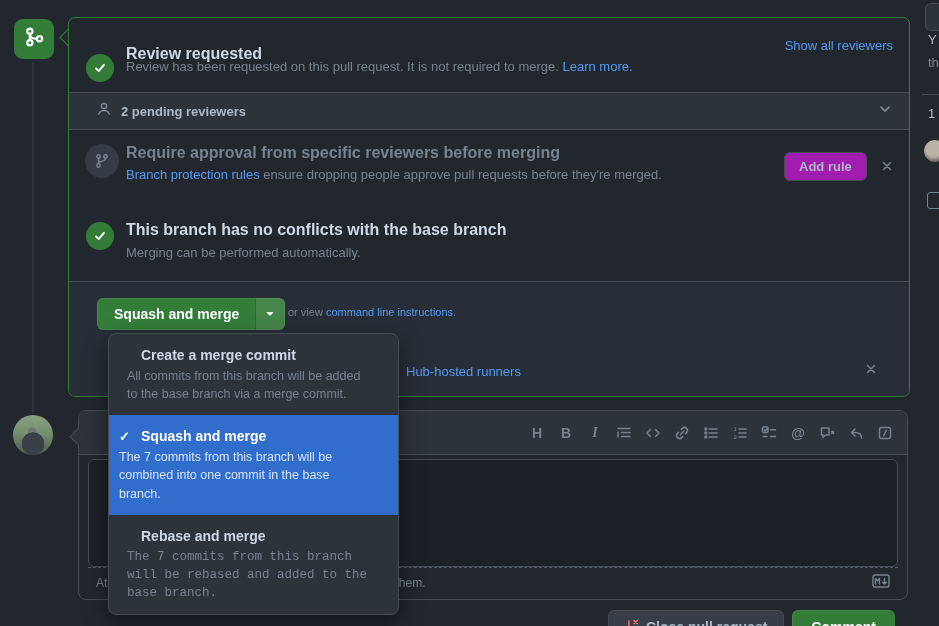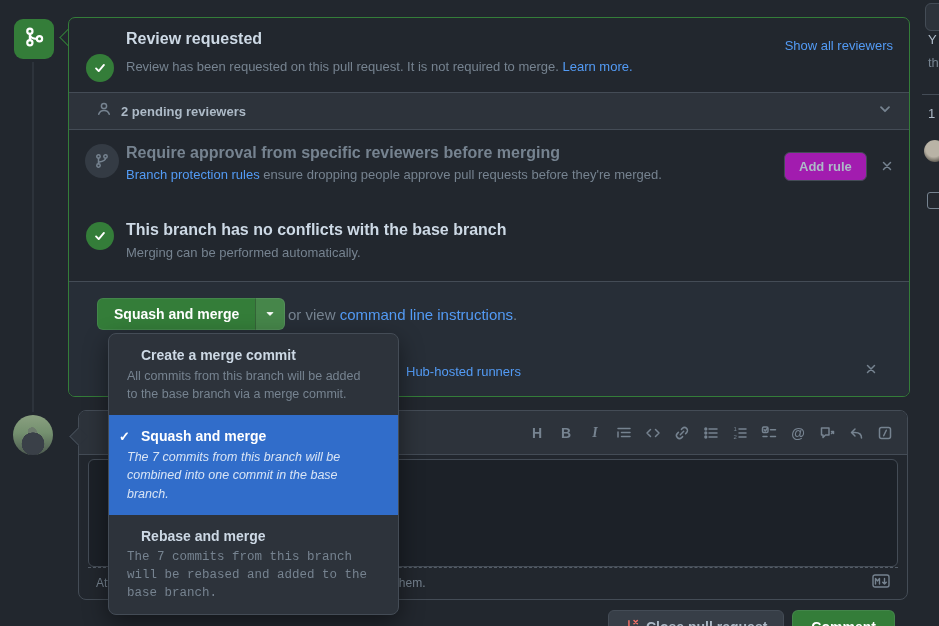--- a/index.html
+++ b/index.html
@@ -64,21 +64,21 @@
   .split-btn{left:28px;top:16px;display:flex;height:32px;}
   .split-btn .main{
     background:#347d39;color:#ffffff;font-size:14px;font-weight:600;
     border:1px solid rgba(205,217,229,.1);border-right:none;border-radius:6px 0 0 6px;
     display:flex;align-items:center;padding:0 16px;cursor:pointer;
   }
   .split-btn .caret{
     background:#46864a;border:1px solid rgba(205,217,229,.1);border-left:1px solid rgba(0,0,0,.25);
     border-radius:0 6px 6px 0;width:28px;display:flex;align-items:center;justify-content:center;cursor:pointer;
   }
-  .cli-text{left:219px;top:24px;font-size:15px;color:#768390;}
+  .cli-text{left:219px;top:24px;font-size:11px;color:#768390;}
   .runners-frag{left:337px;top:82px;font-size:13px;}
   .runners-x{left:795px;top:80px;}
 
   
   .dropdown{
     left:108px;top:333px;width:289px;background:#2d333b;
     border:1px solid #444c56;border-radius:8px;z-index:60;
     box-shadow:0 8px 24px rgba(0,0,0,.45);overflow:hidden;
   }
   .dd-item{padding:13px 8px 12px 10px;cursor:pointer;}
@@ -158,21 +158,21 @@
 
 <div class="abs merge-box">
 
   <div class="abs" style="left:17px;top:36px;">
     <div class="status-circle">
       <svg width="14" height="14" viewBox="0 0 16 16" style="stroke:#fff;fill:none;stroke-width:2.2;stroke-linecap:round;stroke-linejoin:round">
           <path d="M3.5 8.5l3 3 6-7"></path>
         </svg>
     </div>
   </div>
-  <div class="abs sec-title" style="left:57px;top:12px;">Review requested</div>
+  <div class="abs sec-title" style="left:57px;top:27px;">Review requested</div>
   <div class="abs" style="left:57px;top:41px;font-size:13px;color:#768390;">
     <span>Review has been requested on this pull request. It is not required to merge. </span><a class="link">Learn more.</a>
   </div>
   <a class="link abs" style="right:16px;top:20px;font-size:13px;">Show all reviewers</a>
 
   <div class="pending-row abs">
     <span>
       <svg width="16" height="16" viewBox="0 0 16 16" style="stroke:#768390;fill:none;stroke-width:1.5;stroke-linecap:round">
         <circle cx="8" cy="5" r="2.6"></circle>
           <path d="M2.7 13.3c.8-2.6 2.8-3.9 5.3-3.9s4.5 1.3 5.3 3.9"></path>
@@ -329,21 +329,21 @@
         <span class="dd-check">✓</span>
         <span>Create a merge commit</span>
       </div>
     <div class="dd-desc" style="padding-left:0;margin-left:8px;width:245px;">All commits from this branch will be added to the base branch via a merge commit.</div>
   </div>
   <div class="dd-item selected">
     <div class="dd-title">
         <span class="dd-check">✓</span>
         <span>Squash and merge</span>
       </div>
-    <div class="dd-desc" style="margin-left:8px;width:245px;font-style:italic;">The 7 commits from this branch will be combined into one commit in the base branch.</div>
+    <div class="dd-desc" style="margin-left:0;width:245px;">The 7 commits from this branch will be combined into one commit in the base branch.</div>
   </div>
   <div class="dd-item">
     <div class="dd-title">
         <span class="dd-check">✓</span>
         <span>Rebase and merge</span>
       </div>
     <div class="dd-desc" style="margin-left:8px;width:245px;font-family:Liberation Mono, monospace;">The 7 commits from this branch will be rebased and added to the base branch.</div>
   </div>
 </div>
 

